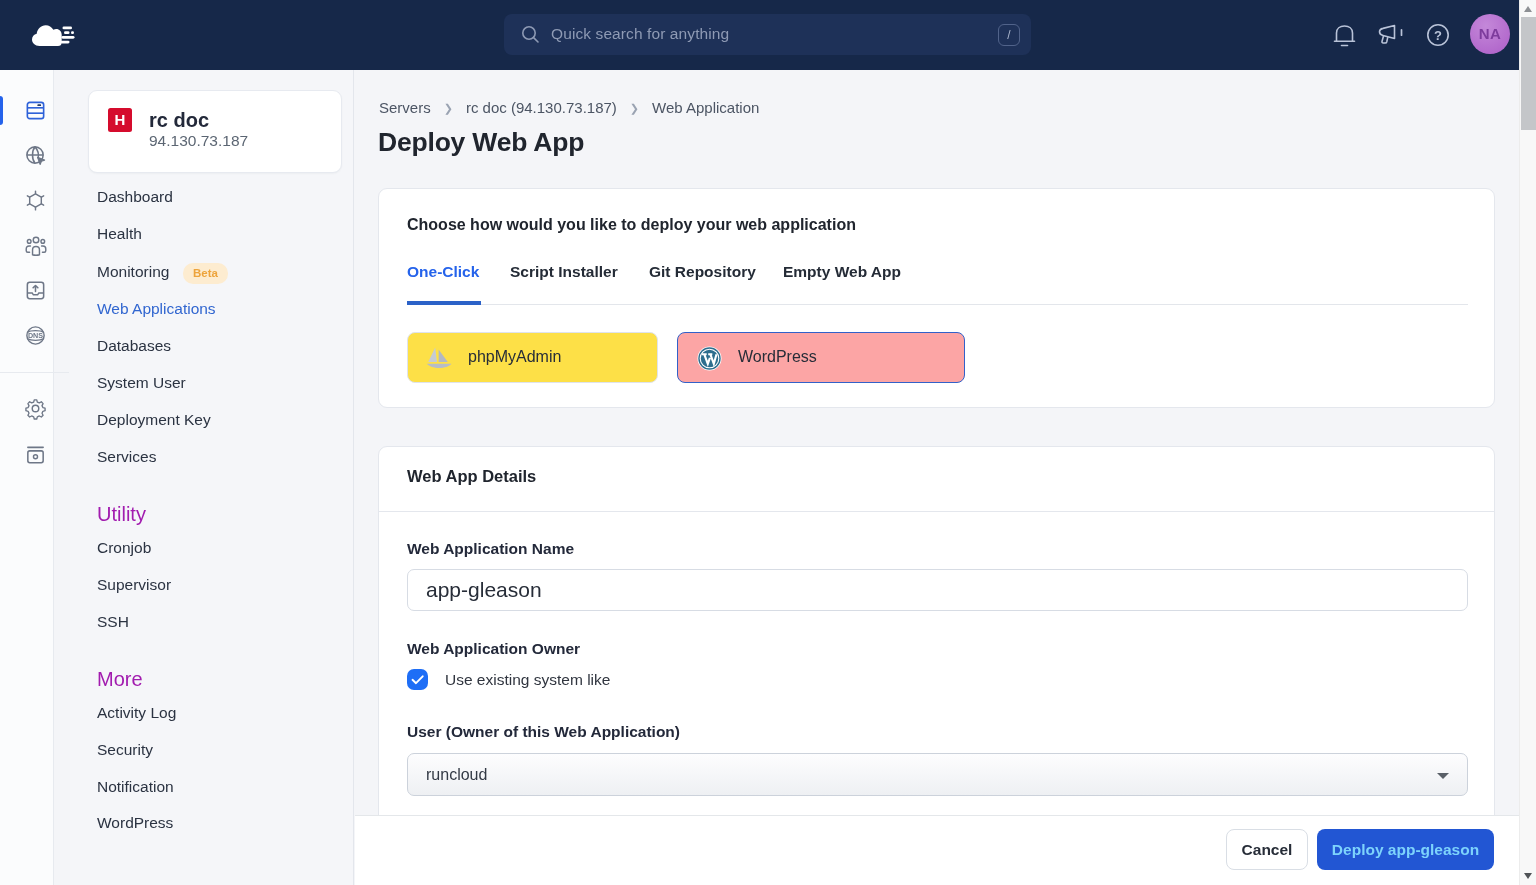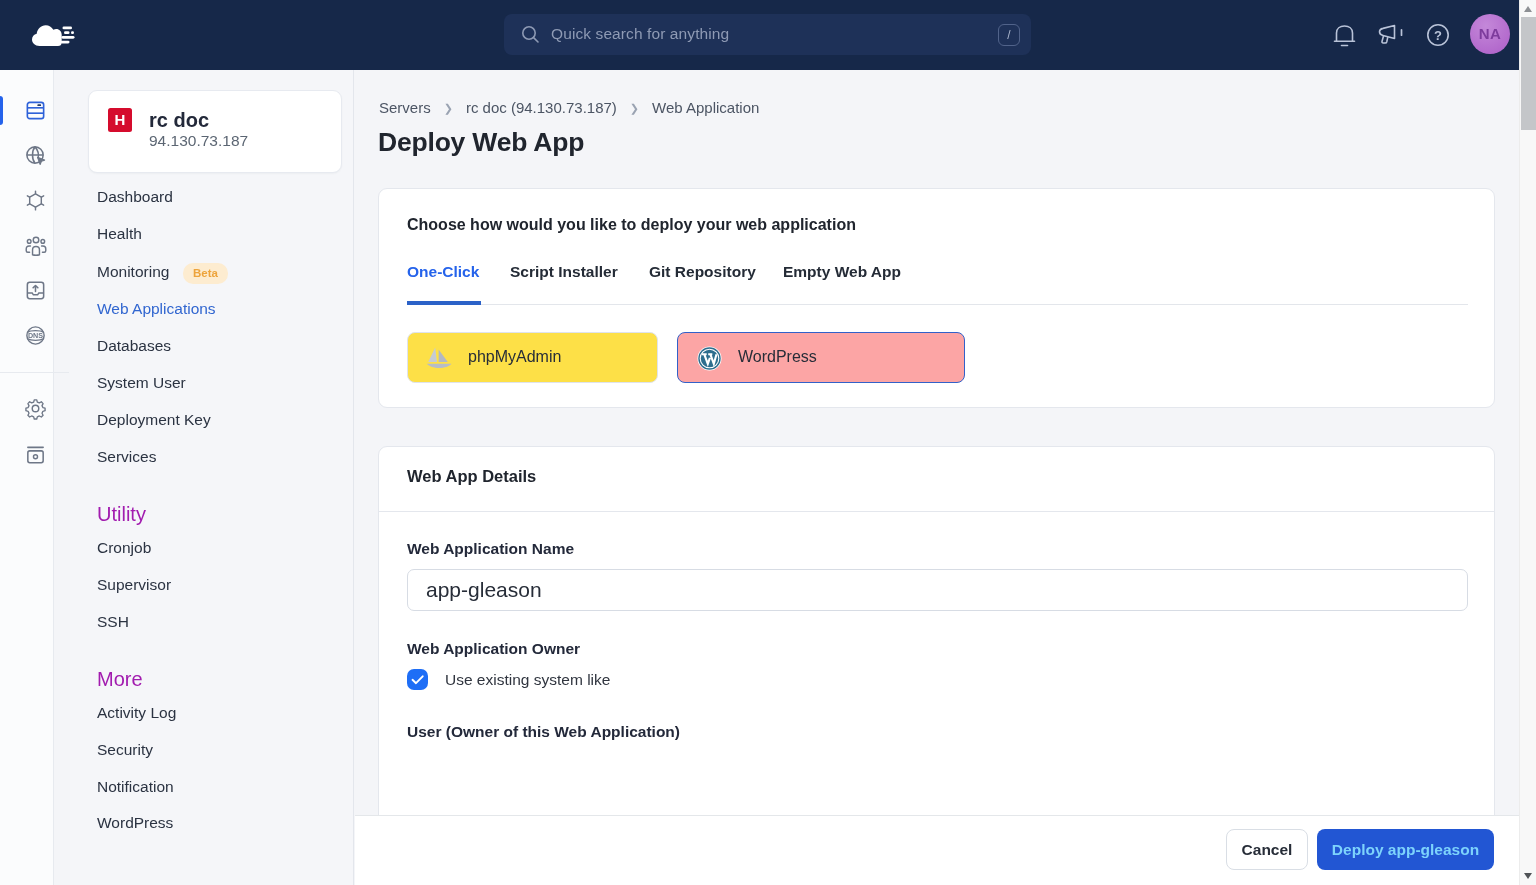--- a/index.html
+++ b/index.html
@@ -224,20 +224,21 @@
     <div id="c2title">Web App Details</div>
     <div id="c2div"></div>
     <div class="flabel" style="top:93px">Web Application Name</div>
     <div id="input1">app-gleason</div>
     <div class="flabel" style="top:193px">Web Application Owner</div>
     <div id="cbx"><svg width="21" height="21" viewBox="0 0 21 21">
           <path d="M5.5 10.8 L9 14.2 L15.7 7.3" fill="none" stroke="#fff" stroke-width="1.9" stroke-linecap="round" stroke-linejoin="round"></path>
         </svg></div>
     <div id="cbxlbl">Use existing system like</div>
     <div class="flabel" style="top:276px">User (Owner of this Web Application)</div>
+    <div id="select1">runcloud<div id="caret"></div></div>
   </div>
 </div>
 
 <div id="footer" class="abs">
   <div id="cancel">Cancel</div>
   <div id="deploy">Deploy app-gleason</div>
 </div>
 
 <div id="sbar" class="abs">
   <div id="sthumb"></div>

